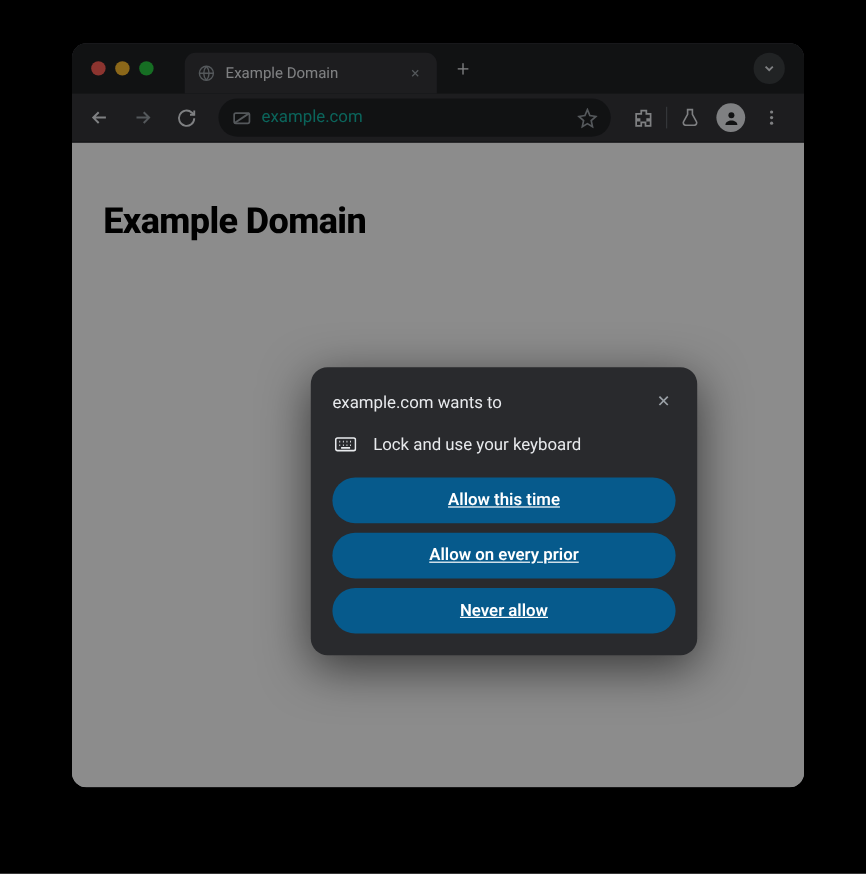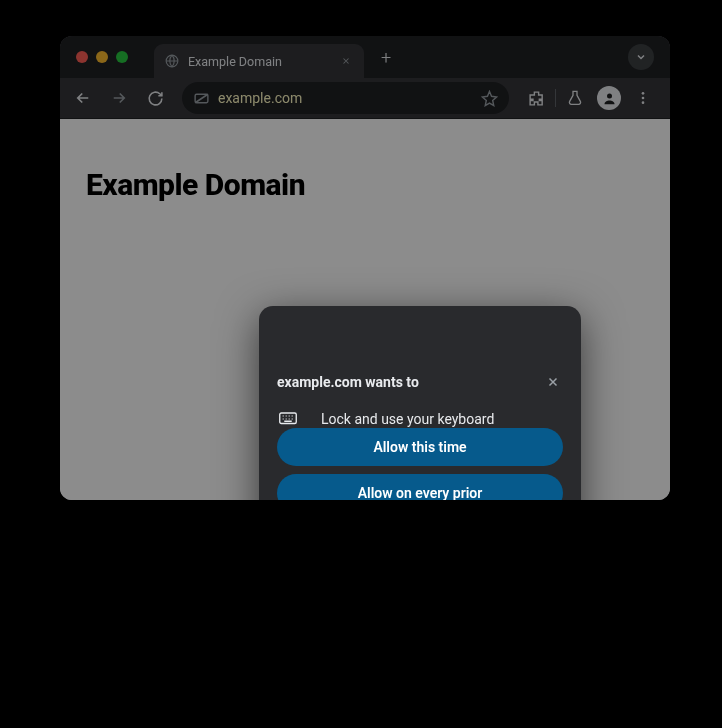--- a/index.html
+++ b/index.html
@@ -13,21 +13,21 @@
       width: 722px;
       height: 728px;
       position: relative;
       overflow: hidden;
     }
     .window {
       position: absolute;
       left: 60px;
       top: 36px;
       width: 610px;
-      height: 464px;
+      height: 620px;
       background: #35363a;
       border-radius: 12px;
       overflow: hidden;
       box-shadow: 0 20px 60px rgba(0,0,0,0.5);
       display: flex;
       flex-direction: column;
     }
     .titlebar {
       height: 42px;
       background: #202124;
@@ -128,21 +128,21 @@
     .omnibox {
       flex:1;
       height: 32px;
       background: #202124;
       border-radius: 16px;
       margin: 0 8px;
       display:flex;
       align-items:center;
       padding: 0 6px 0 10px;
       gap:8px;
-      color:#fef9c3;
+      color:#14b8a6;
       font-size: 14px;
     }
     .omnibox .site-icon{
       width:18px;height:18px;display:flex;align-items:center;justify-content:center;color:#9aa0a6;
     }
     .omnibox .url { flex:1; }
     .omnibox .star {
       width:28px;height:28px;display:flex;align-items:center;justify-content:center;color:#9aa0a6;cursor:pointer;
     }
     .toolbar-right {
@@ -200,34 +200,33 @@
       top:270px;
       width:322px;
       background:#292a2d;
       border-radius:14px;
       padding:18px 18px 18px 18px;
       box-shadow: 0 10px 40px rgba(0,0,0,0.6);
       color:#e8eaed;
     }
     .dialog-header {
       display:flex;
-      align-items:center;
+      align-items:flex-end;
       justify-content:space-between;
       font-size:14px;
-      font-weight:700;
+      font-weight:400;
       margin-bottom:18px;
-      margin-top:48px;
     }
     .dialog-close{
       width:20px;height:20px;display:flex;align-items:center;justify-content:center;
       color:#9aa0a6;cursor:pointer;
     }
     .perm-row{
-      display:flex;align-items:center;gap:24px;
-      font-size:14px;
+      display:flex;align-items:center;gap:14px;
+      font-size:14px;margin-bottom:18px;
       padding-left:2px;
     }
     .perm-icon{
       width:18px;height:18px;display:flex;align-items:center;justify-content:center;color:#e8eaed;
     }
     .dialog-btn{
       display:block;
       width:100%;
       height:38px;
       border-radius:19px;
@@ -240,21 +239,21 @@
       cursor:pointer;
       background:linear-gradient(#0b57d0,#0b57d0);
     }
     .dialog-btn { background:#05548f; }
     .dialog-btn:last-child{margin-bottom:0;}
     .dialog-btn { background:#065787; }
     
     .dialog-btn { background:#005a9e; }
     .dialog-btn { background:#0a5f94; }
     .dialog-btn { background:#005180; }
-    .dialog-btn { background:#055787; }
+    .dialog-btn { background:#055787;text-decoration:underline; }
     
     .dialog-btn { background:#065a8c; }
   </style>
 </head>
 <body>
 
 <div class="window">
   <div class="titlebar">
     <div class="traffic-lights">
       <div class="traffic-light tl-close"></div>

